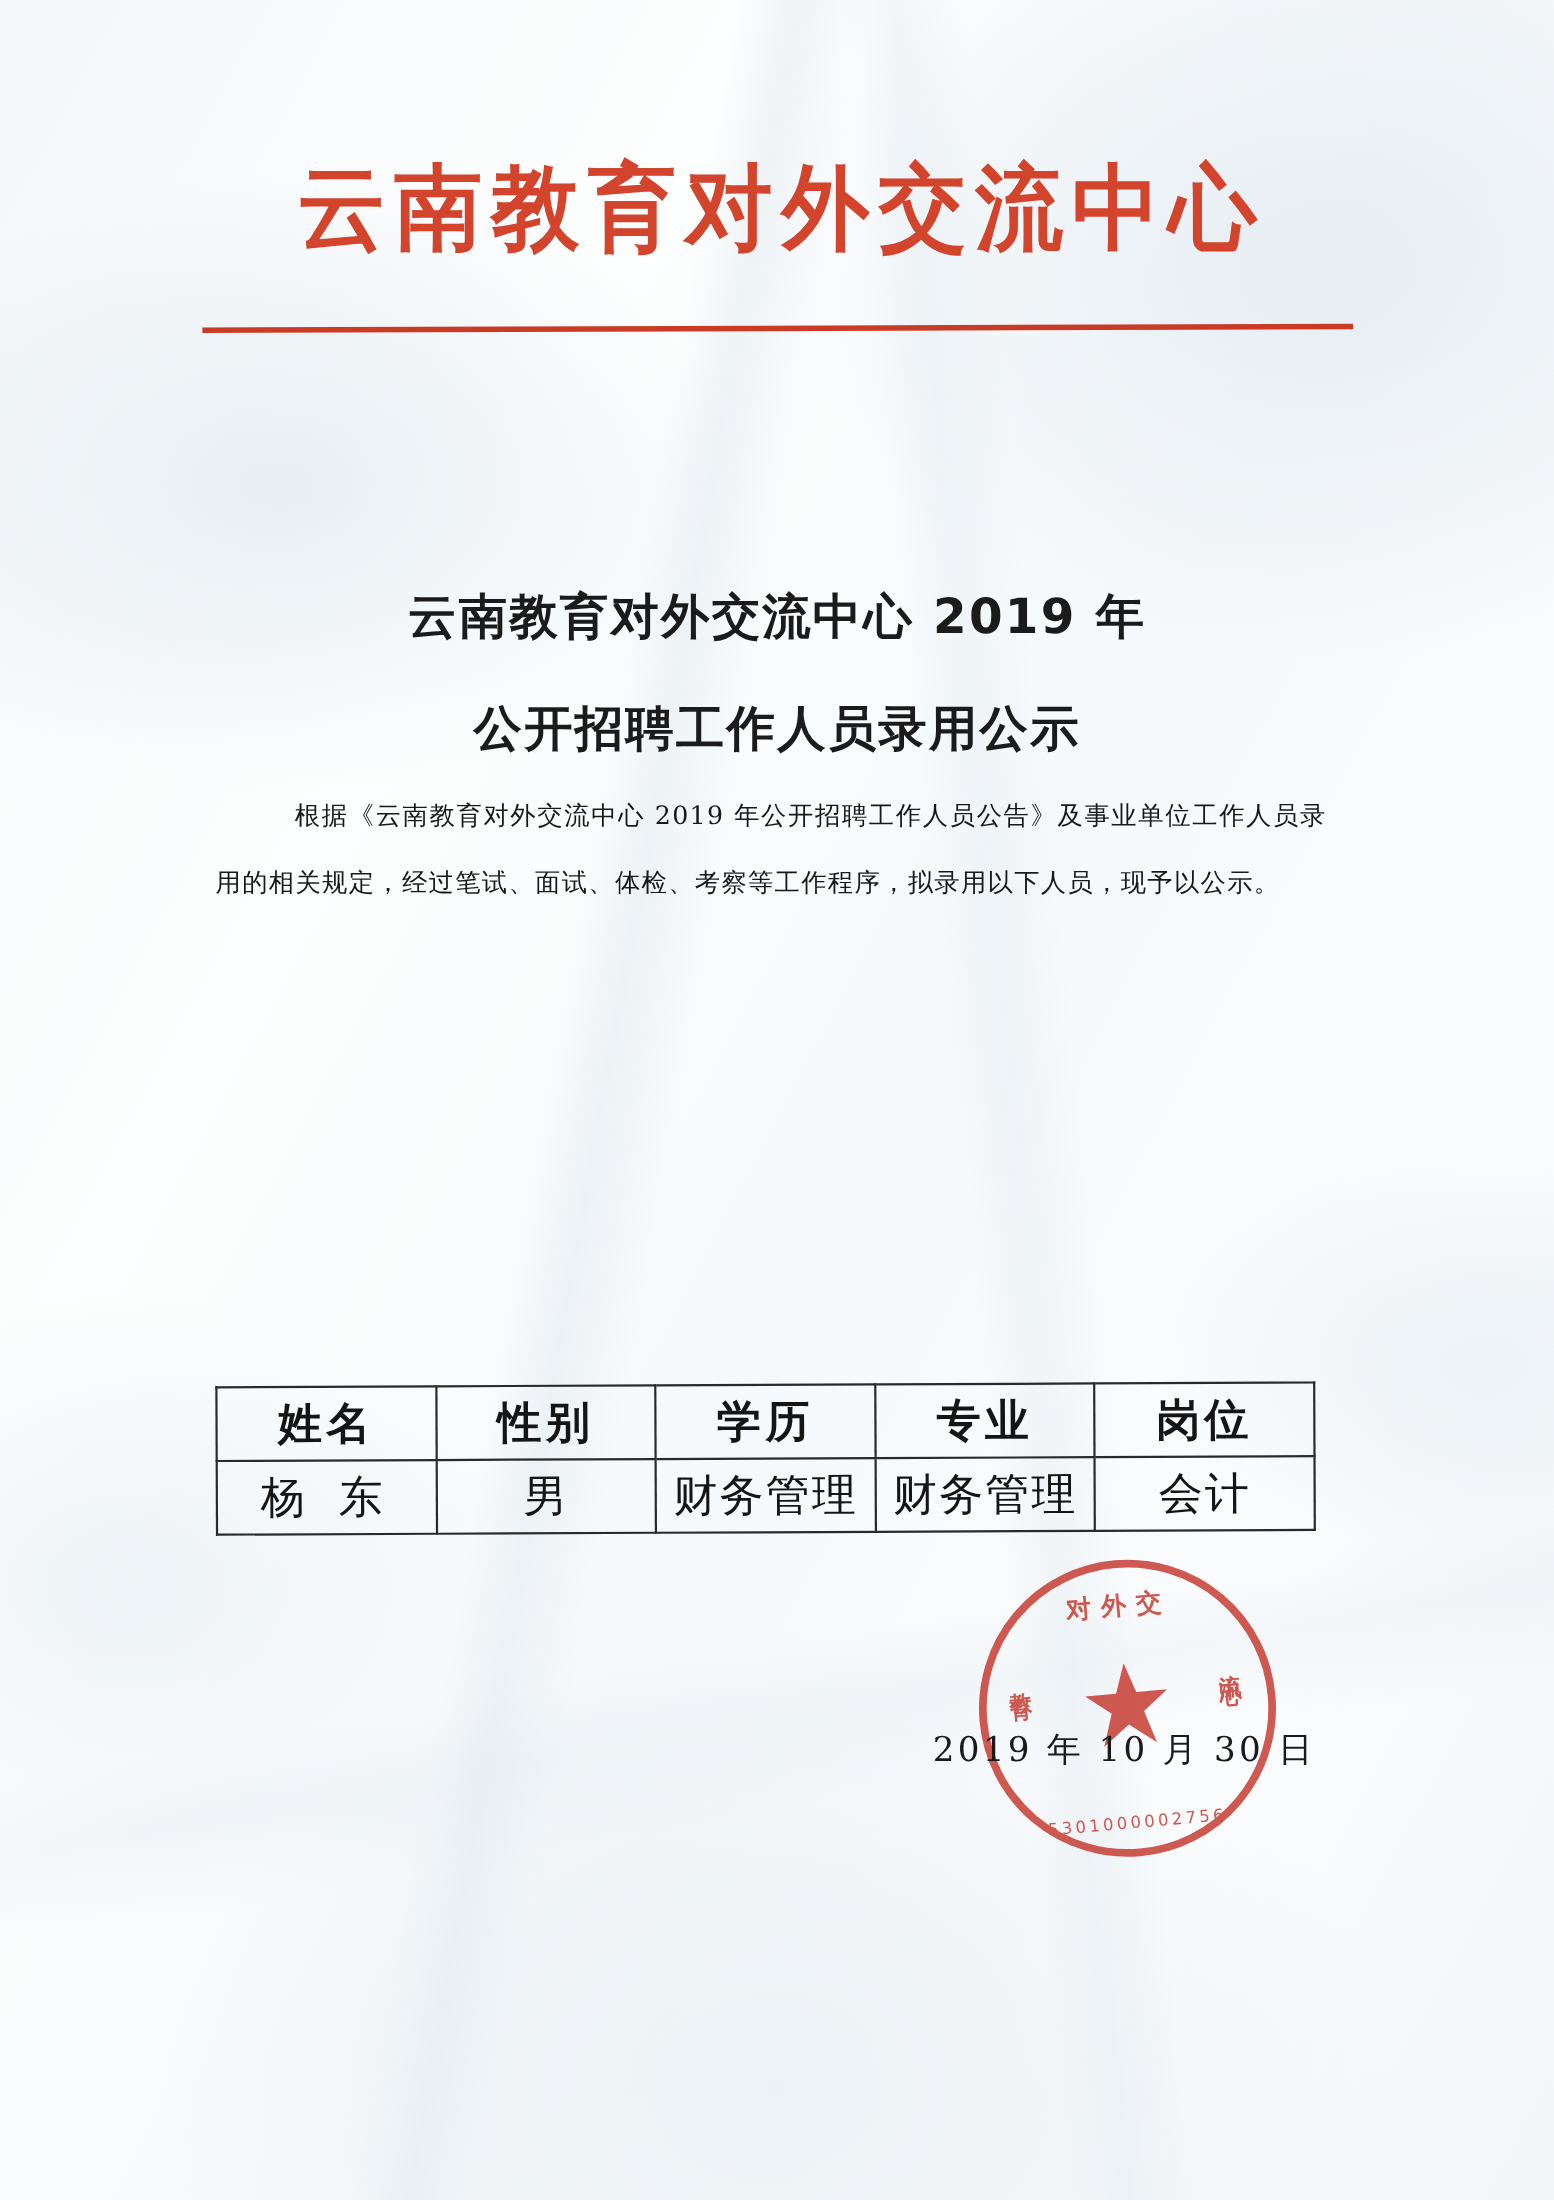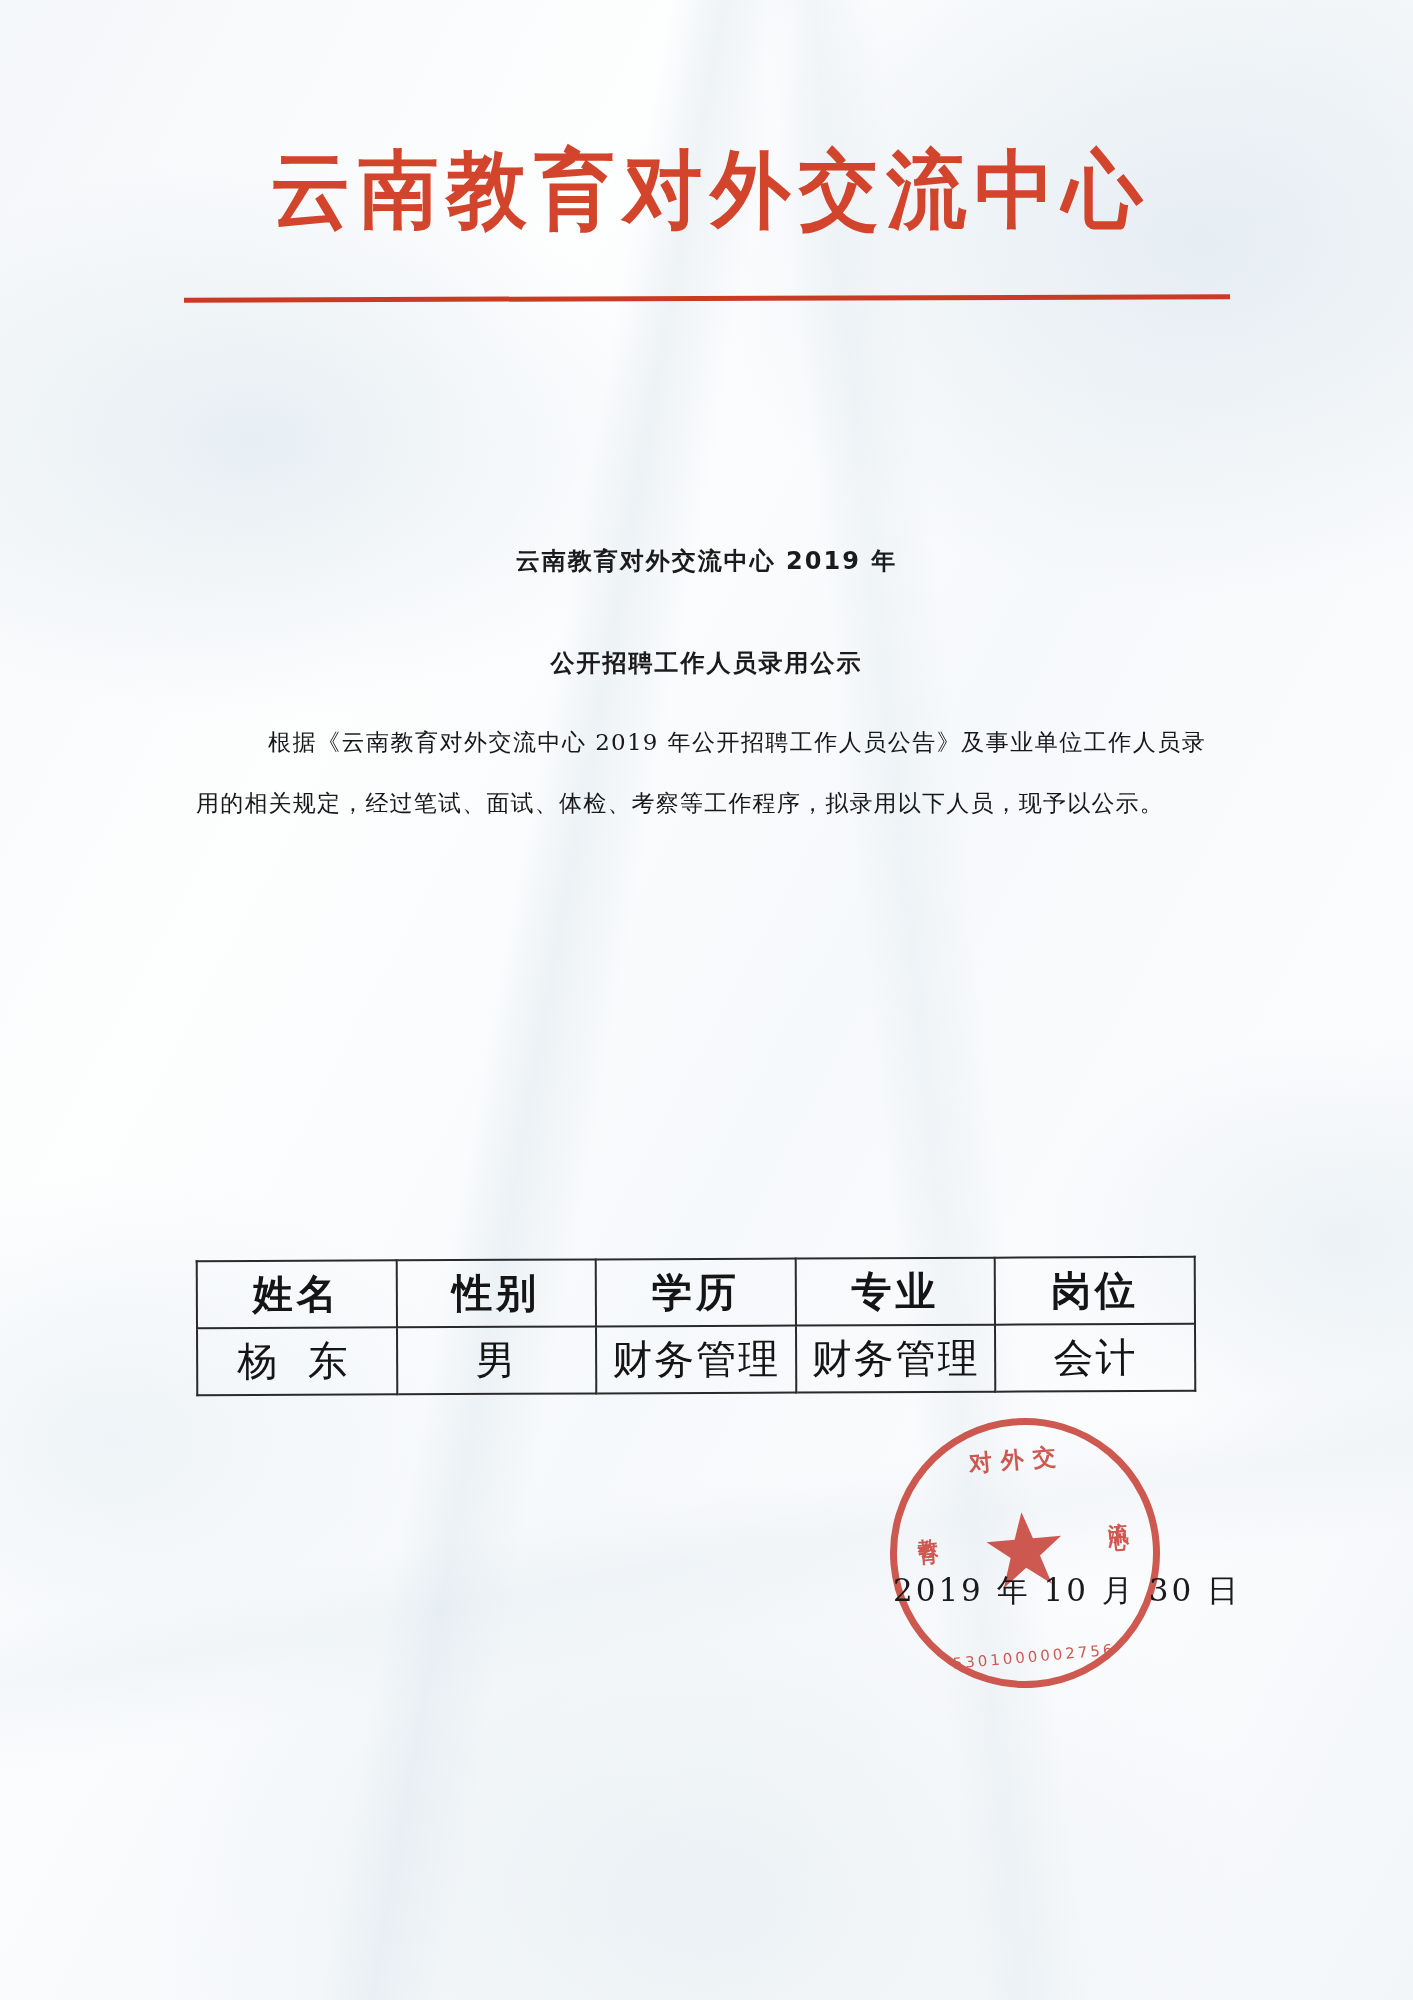--- a/index.html
+++ b/index.html
@@ -77,21 +77,21 @@
     position: absolute;
     top: 510px;
     left: 0;
     width: 100%;
     text-align: center;
     font-family: "DejaVu Sans", "Liberation Sans", sans-serif;
     font-weight: bold;
     color: #1b1b1b;
   }
   .doc-title-line {
-    font-size: 24px;
+    font-size: 44px;
     letter-spacing: 2px;
     line-height: 102px;
   }
 
   
   .body-text {
     position: absolute;
     top: 712px;
     left: 196px;
     width: 1010px;
@@ -144,21 +144,20 @@
   .sign-date {
     position: absolute;
     top: 1570px;
     left: 0;
     width: 1196px;
     text-align: right;
     font-size: 31px;
     letter-spacing: 3px;
     color: #1a1a1a;
     font-family: "DejaVu Serif", "Liberation Serif", serif;
-    padding-left: 45px;
   }
 
   
   .seal {
     position: absolute;
     top: 1418px;
     left: 890px;
     width: 270px;
     height: 270px;
     transform: rotate(-5deg);

